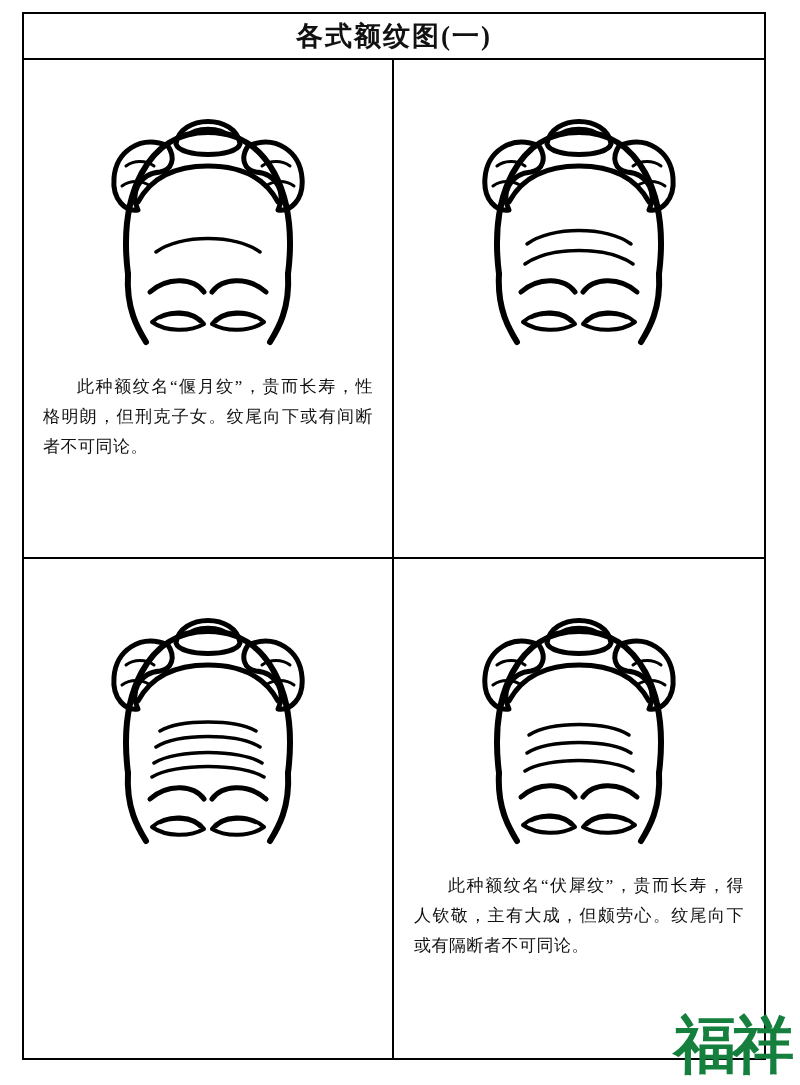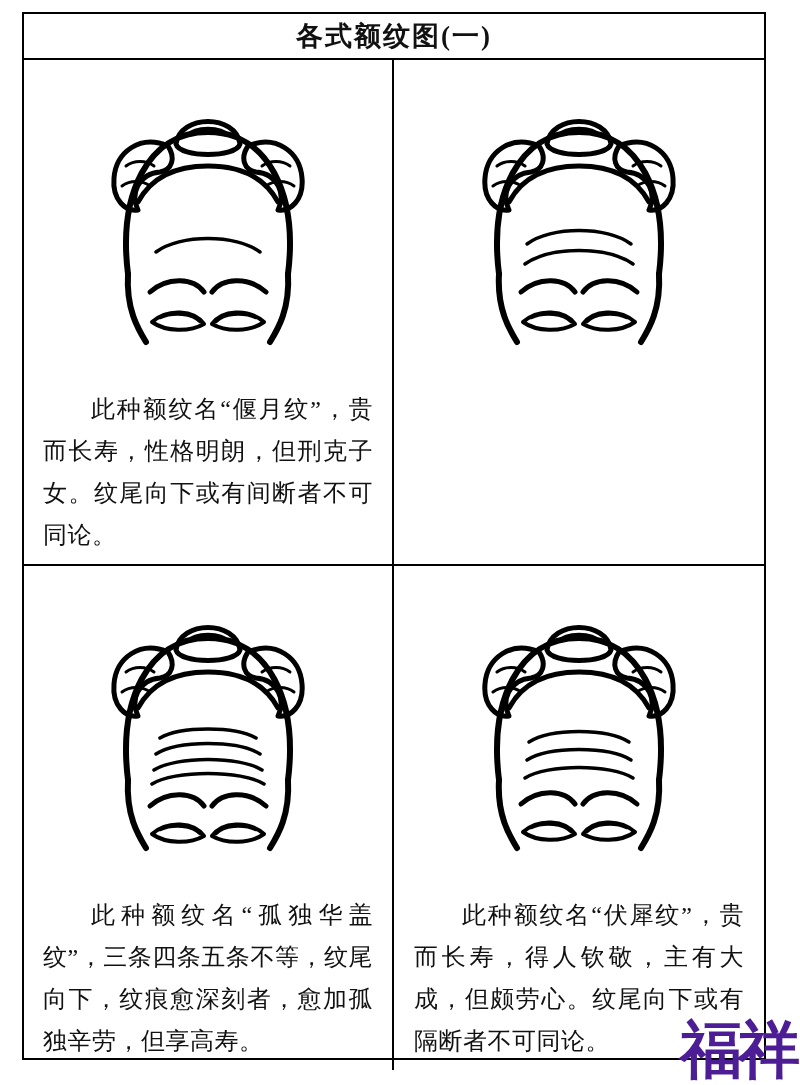--- a/index.html
+++ b/index.html
@@ -59,42 +59,42 @@
   .cell.tr { border-bottom: 2px solid #000; }
   .figure {
     flex: 0 0 auto;
     height: 290px;
     display: flex;
     align-items: center;
     justify-content: center;
     margin-top: 4px;
   }
   .caption {
-    font-size: 24px;
+    font-size: 17px;
     line-height: 1.75;
     text-align: justify;
     text-justify: inter-character;
     letter-spacing: 0.5px;
     width: 330px;
-    margin-top: 24px;
+    margin-top: 8px;
     text-indent: 2em;
     font-family: "Liberation Serif", "DejaVu Serif", serif;
   }
   .watermark {
     position: absolute;
-    right: 4px;
+    right: 10px;
     bottom: 4px;
     font-size: 62px;
-    color: #4c1d95;
+    color: #15803d;
     font-weight: bold;
     letter-spacing: -4px;
     pointer-events: none;
     user-select: none;
     line-height: 1;
-    font-family: Liberation Sans, sans-serif;
+    font-family: Liberation Mono, monospace;
   }
   svg { display: block; }
 </style>
 </head>
 <body>
 
 <div class="page">
 
   <div class="title-bar">
     <div class="title-text">各式额纹图(一)</div>
@@ -192,21 +192,20 @@
             <path d="M84 204 C106 190 174 190 196 204" stroke-width="3.5"></path>
             <path d="M82 226 C100 210 126 212 136 226" stroke-width="5"></path>
             <path d="M198 226 C180 210 154 212 144 226" stroke-width="5"></path>
             <path d="M84 254 C100 240 126 242 136 256 C122 264 98 264 84 254 Z" stroke-width="4"></path>
             <path d="M196 254 C180 240 154 242 144 256 C158 264 182 264 196 254 Z" stroke-width="4"></path>
             <path d="M92 250 C106 244 124 246 132 254" stroke-width="2.5"></path>
             <path d="M188 250 C174 244 156 246 148 254" stroke-width="2.5"></path>
           </g>
         </svg>
       </div>
-      <div class="caption">此种额纹名“孤独华盖纹”，三条四条五条不等，纹尾向下，纹痕愈深刻者，愈加孤独辛劳，但享高寿。</div>
     </div>
 
     <div class="cell br">
       <div class="figure">
         <svg width="280" height="290" viewBox="0 0 280 290">
           <g fill="none" stroke="#000" stroke-width="4.5" stroke-linecap="round" stroke-linejoin="round">
             <path d="M60 200 C50 120 80 58 140 58 C200 58 230 120 220 200" stroke-width="6"></path>
             <path d="M60 200 C58 235 70 255 78 268" stroke-width="6"></path>
             <path d="M220 200 C222 235 210 255 202 268" stroke-width="6"></path>
             <path d="M108 70 C112 40 168 40 172 70 C168 84 112 84 108 70 Z" stroke-width="5"></path>

